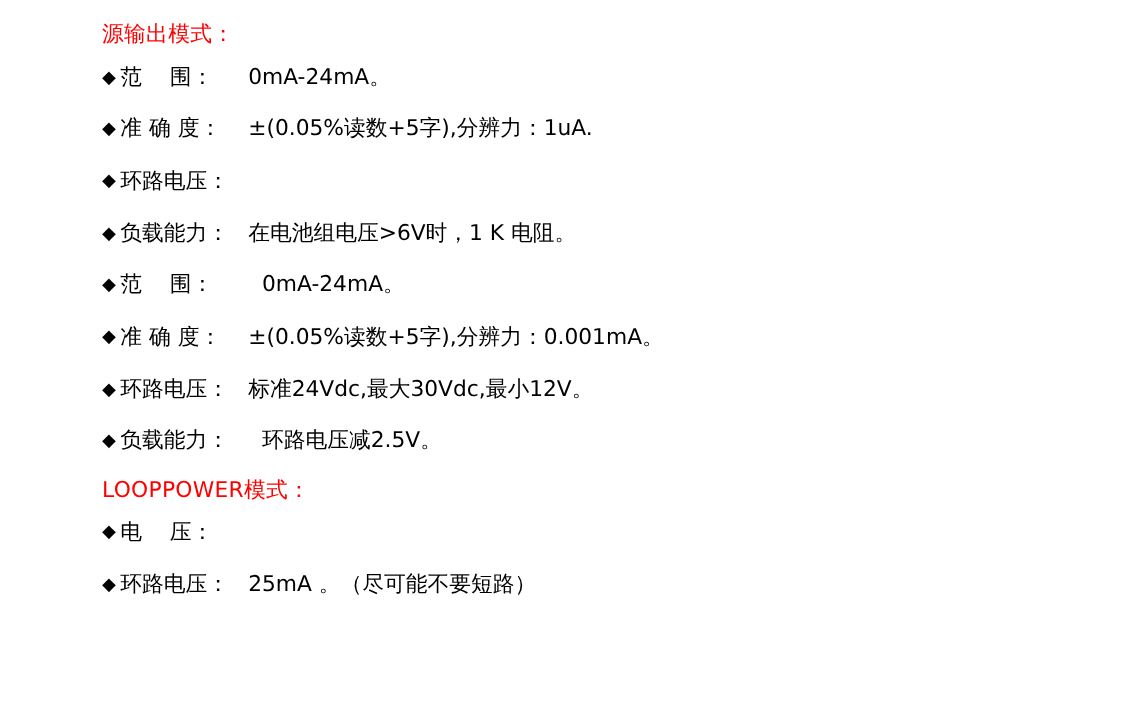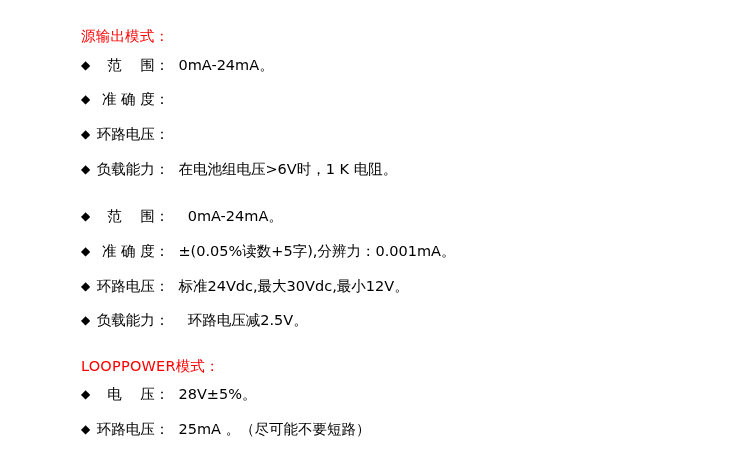--- a/index.html
+++ b/index.html
@@ -15,21 +15,21 @@
     overflow: hidden;
   }
   .page {
     position: relative;
     width: 750px;
     height: 476px;
     box-sizing: border-box;
     padding: 8px 0 0 0;
   }
   .section {
-    margin: 13px;
+    margin: 0;
   }
   .section-title {
     color: #ff0000;
     font-size: 14.5px;
     font-weight: normal;
     line-height: 1;
     margin: 0 0 0 68px;
     padding: 8px 0 4px 0;
     letter-spacing: 0.2px;
   }
@@ -46,21 +46,20 @@
     color: #000000;
     font-size: 12px;
     margin-right: 3px;
     line-height: 1;
     transform: translateY(-1px);
   }
   .label {
     display: inline-block;
     min-width: 76px;
     white-space: pre;
-    text-align: right;
   }
   .value {
     white-space: pre;
   }
 </style>
 </head>
 <body>
 
 <div class="page">
 
@@ -69,20 +68,21 @@
 
     <div class="item">
       <span class="bullet">◆</span>
       <span class="label">范    围：</span>
       <span class="value">  0mA-24mA。</span>
     </div>
 
     <div class="item">
       <span class="bullet">◆</span>
       <span class="label">准 确 度：</span>
+      <span class="value">  ±(0.05%读数+5字),分辨力：1uA.</span>
     </div>
 
     <div class="item">
       <span class="bullet">◆</span>
       <span class="label">环路电压：</span>
     </div>
 
     <div class="item">
       <span class="bullet">◆</span>
       <span class="label">负载能力：</span>
@@ -116,21 +116,20 @@
       <span class="value">    环路电压减2.5V。</span>
     </div>
   </div>
 
   <div class="section">
     <div class="section-title">LOOPPOWER模式：</div>
 
     <div class="item">
       <span class="bullet">◆</span>
       <span class="label">电    压：</span>
-      <span class="value">  28V±5%。</span>
     </div>
 
     <div class="item">
       <span class="bullet">◆</span>
       <span class="label">环路电压：</span>
       <span class="value">  25mA 。（尽可能不要短路）</span>
     </div>
   </div>
 
 </div>

